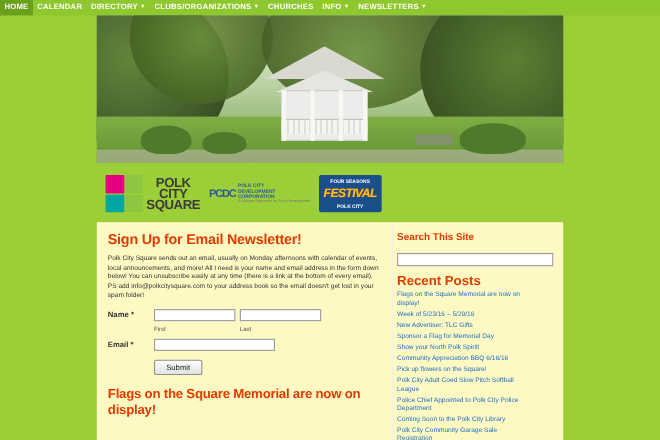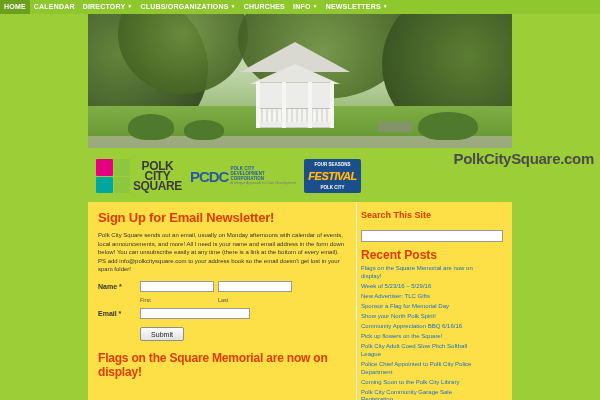--- a/index.html
+++ b/index.html
@@ -208,21 +208,21 @@
     letter-spacing: -.4px;
   }
   .logo-polk .words span { display: block; }
 
   .logo-pcdc {
     display: flex;
     align-items: center;
     gap: 2px;
   }
   .logo-pcdc .mark {
-    font-size: 15px;
+    font-size: 10px;
     font-weight: bold;
     color: #2c5b9b;
     letter-spacing: -1px;
   }
   .logo-pcdc .txt {
     font-size: 4.5px;
     line-height: 5px;
     color: #2c5b9b;
     font-weight: bold;
   }
@@ -269,21 +269,21 @@
     color: #f6c01e;
     letter-spacing: -.5px;
     text-shadow: 0 0 1px #e2590c;
   }
 
   
   .content {
     position: absolute;
     top: 202px; left: 88px;
     width: 424px; height: 198px;
-    background: #fde047;
+    background: #fef9c3;
     display: flex;
   }
   .main-col {
     width: 268px;
     padding: 8px 10px 0 10px;
   }
   .side-col {
     width: 128px;
     padding: 8px 8px 0 4px;
     border-left: 1px solid #eee;
@@ -423,21 +423,20 @@
       <div class="post" style="left:72px"></div>
       <div class="post" style="left:94px"></div>
     </div>
     <div class="bush" style="left:40px;width:46px;height:26px;"></div>
     <div class="bush" style="left:96px;width:40px;height:20px;"></div>
     <div class="bush" style="left:330px;width:60px;height:28px;"></div>
     <div class="bench"></div>
   </div>
 
   <div class="site-title-bar"></div>
-  <div class="site-title">PolkCitySquare.com</div>
 
   <div class="logo-strip">
     <div class="logo-polk">
       <div class="squares">
         <div class="sq1"></div>
           <div class="sq2"></div>
           <div class="sq3"></div>
           <div class="sq4"></div>
       </div>
       <div class="words">

